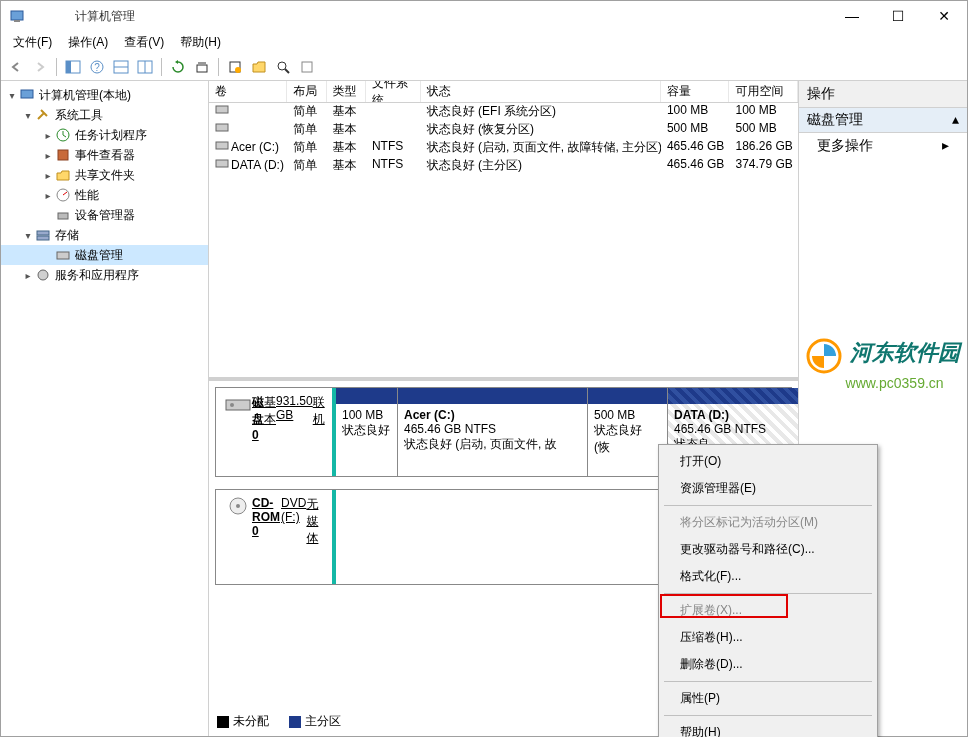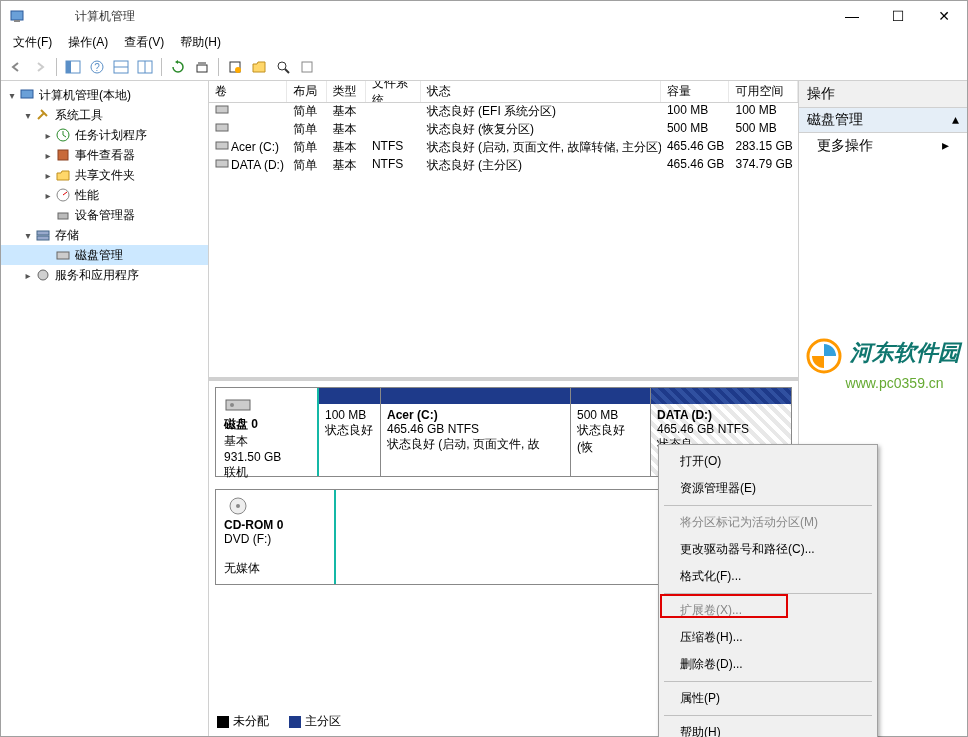--- a/index.html
+++ b/index.html
@@ -29,21 +29,21 @@
 .vol-header { display: flex; border-bottom: 1px solid #d0d0d0; height: 22px; align-items: center; background: #fff; }
 .vol-header .col { padding: 0 6px; border-right: 1px solid #e8e8e8; height: 100%; display: flex; align-items: center; overflow: hidden; }
 .vol-rows .row { display: flex; height: 18px; align-items: flex-start; }
 .vol-rows .cell { padding: 0 6px; overflow: hidden; white-space: nowrap; }
 .col-vol { width: 80px; } .col-layout { width: 40px; } .col-type { width: 40px; }
 .col-fs { width: 56px; } .col-status { width: 246px; } .col-cap { width: 70px; } .col-free { width: 70px; }
 .vdisk-icon { display:inline-flex; width:14px; height:12px; margin-right:2px; }
 
 .disk-area { flex: 1; overflow: auto; position: relative; font-size: 12px; padding: 6px 6px 0 6px; }
 .disk-row { display: flex; border: 1px solid #888; margin-bottom: 12px; height: 90px; }
-.disk-label-box { width: 120px; border-right: 2px solid #14b8a6; padding: 6px 8px; display:flex; flex-direction:column; }
+.disk-label-box { width: 120px; border-right: 4px solid #14b8a6; padding: 6px 8px; display:flex; flex-direction:row;text-decoration:underline; }
 .disk-label-box .dicon { width:28px; height:20px; margin-bottom:2px; }
 .disk-label-box .dname { font-weight: bold; }
 .parts { flex:1; display:flex; }
 .part { border-right: 1px solid #888; display:flex; flex-direction:column; }
 .part:last-child { border-right:none; }
 .part-top { height: 16px; background: #1e3a8a; }
 .part-body { flex:1; padding: 4px 6px; overflow:hidden; }
 .part-body .ptitle { font-weight: bold; white-space:nowrap; }
 .part.selected { background: repeating-linear-gradient(45deg, #fff, #fff 4px, #e8e8e8 4px, #e8e8e8 8px); }
 .part.selected .part-top { background: repeating-linear-gradient(45deg, #1e3a8a, #1e3a8a 4px, #3050a0 4px, #3050a0 8px); }
@@ -311,21 +311,21 @@
               <div class="cell col-vol"><span class="vdisk-icon">
                   <svg width="14" height="12">
                     <rect x="1" y="3" width="12" height="7" fill="#ccc" stroke="#666"></rect>
                   </svg>
                 </span>Acer (C:)</div>
               <div class="cell col-layout">简单</div>
               <div class="cell col-type">基本</div>
               <div class="cell col-fs">NTFS</div>
               <div class="cell col-status">状态良好 (启动, 页面文件, 故障转储, 主分区)</div>
               <div class="cell col-cap">465.46 GB</div>
-              <div class="cell col-free">283.15 GB</div>
+              <div class="cell col-free">186.26 GB</div>
             </div>
             <div class="row">
               <div class="cell col-vol"><span class="vdisk-icon">
                   <svg width="14" height="12">
                     <rect x="1" y="3" width="12" height="7" fill="#ccc" stroke="#666"></rect>
                   </svg>
                 </span>DATA (D:)</div>
               <div class="cell col-layout">简单</div>
               <div class="cell col-type">基本</div>
               <div class="cell col-fs">NTFS</div>

